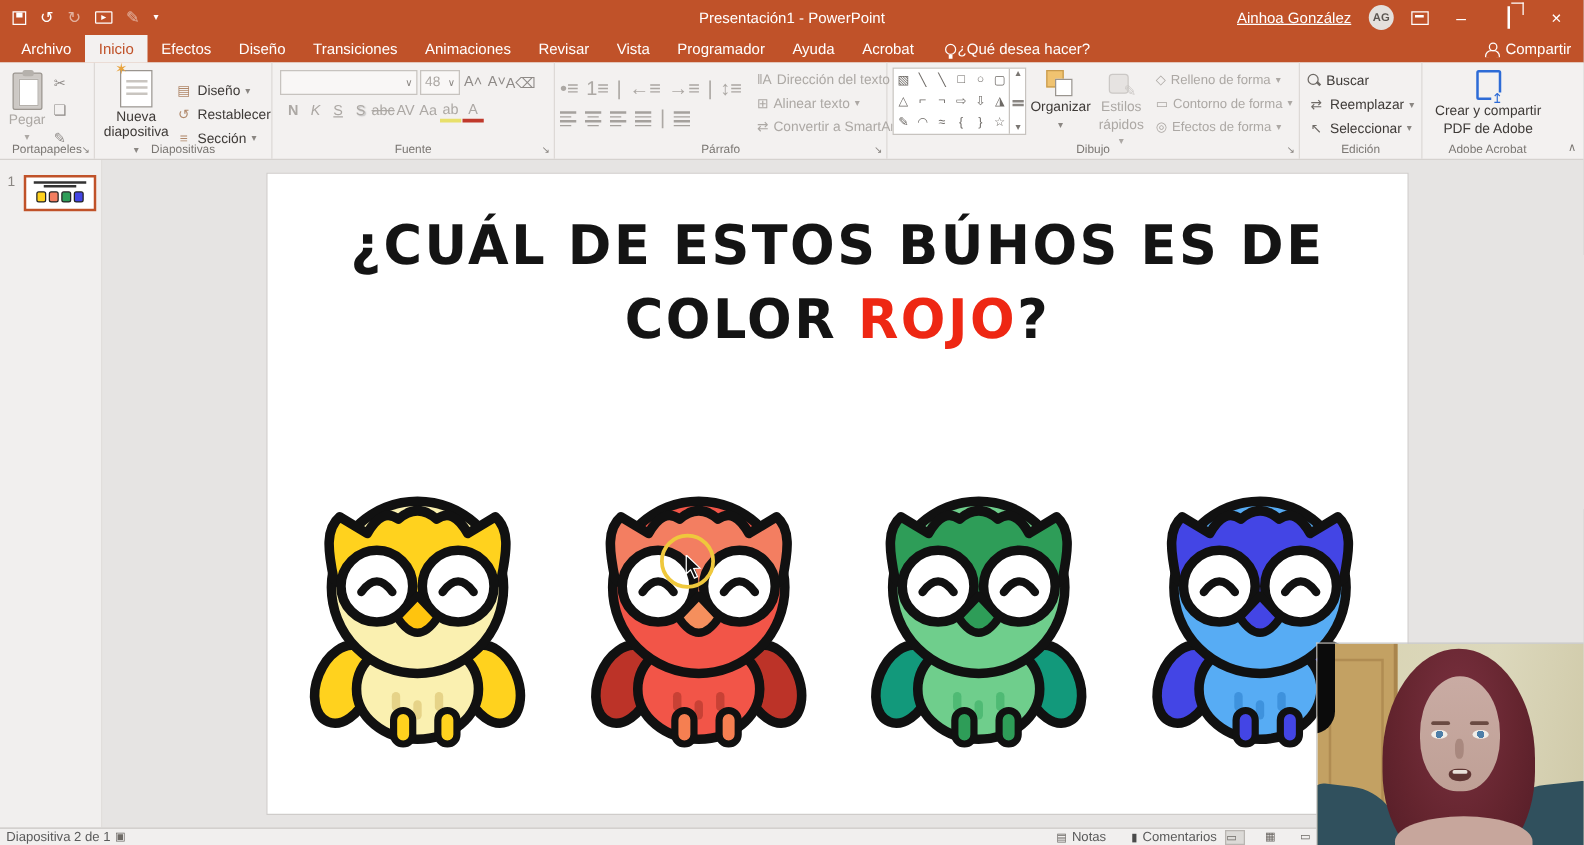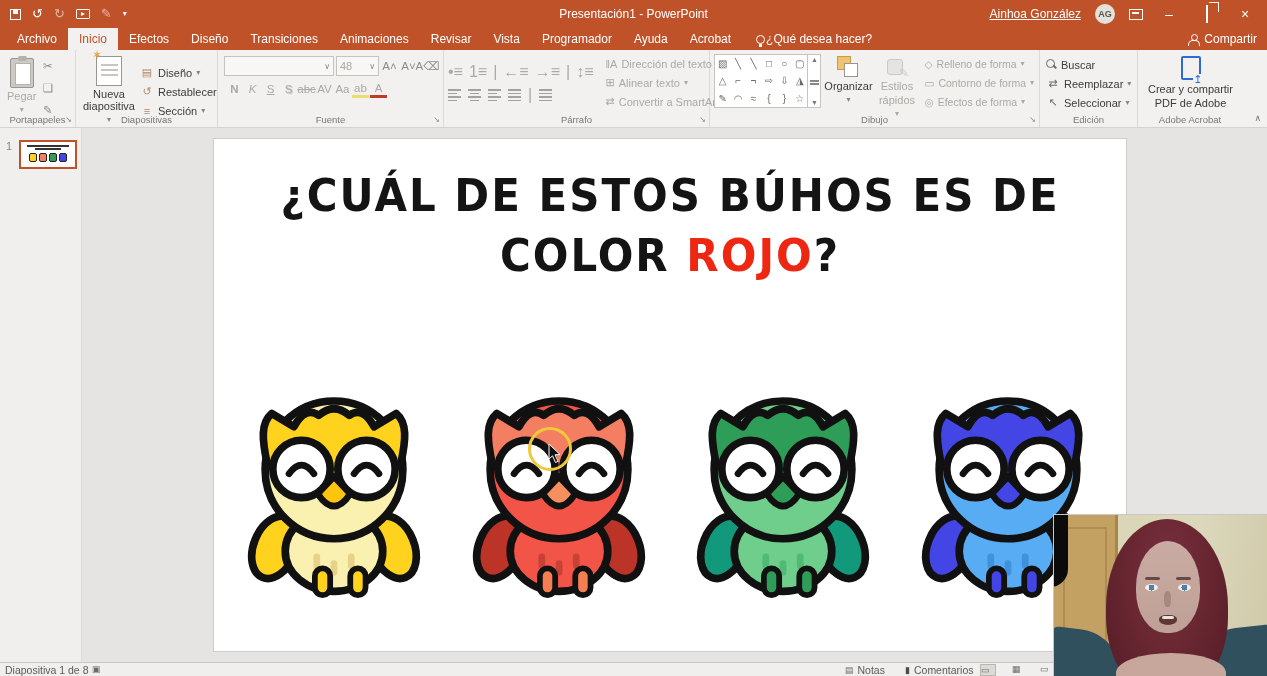--- a/index.html
+++ b/index.html
@@ -215,21 +215,21 @@
       </div>
       <div class="rgroup-label">Diapositivas</div>
     </div>
 
     <div class="rgroup" style="width:226px">
       <div class="row" style="gap:2px; padding:2px 0 4px 2px">
         <div class="combo" style="width:110px">
             <span></span>
             <span class="dd">∨</span>
           </div>
-        <div class="combo" style="width:43px">
+        <div class="combo" style="width:32px">
             <span>48</span>
             <span class="dd">∨</span>
           </div>
         <span class="fx">A˄</span>
         <span class="fx">A˅</span>
         <span class="fx">A⌫</span>
       </div>
       <div class="row disabled" id="font-effects" style="gap:1px; padding-left:4px">
           <span class="fx" style="font-weight: bold;">N</span>
           <span class="fx" style="font-style: italic;">K</span>
@@ -506,21 +506,21 @@
         </div>
       <div class="cursor-ring"></div>
       <svg class="cursor-arrow" viewBox="0 0 14 20">
         <path d="M1,0 L1,15 L4.5,11.8 L7.5,18.5 L10,17.3 L7,10.8 L12,10.5 Z" fill="#111" stroke="#fff" stroke-width="1"></path>
       </svg>
     </div>
   </div>
 
   <div class="statusbar">
     <span class="sb-item" style="left:5px">
-        <span>Diapositiva 1 de 8</span>
+        <span>Diapositiva 2 de 1</span>
       </span>
     <span class="sb-item" style="left:92px">
         <span class="sb-ico">▣</span>
       </span>
     <span class="sb-item" style="left:845px">
         <span class="sb-ico">▤</span>
         <span>Notas</span>
       </span>
     <span class="sb-item" style="left:905px">
         <span class="sb-ico" style="color:#4A4A4A">▮</span>

